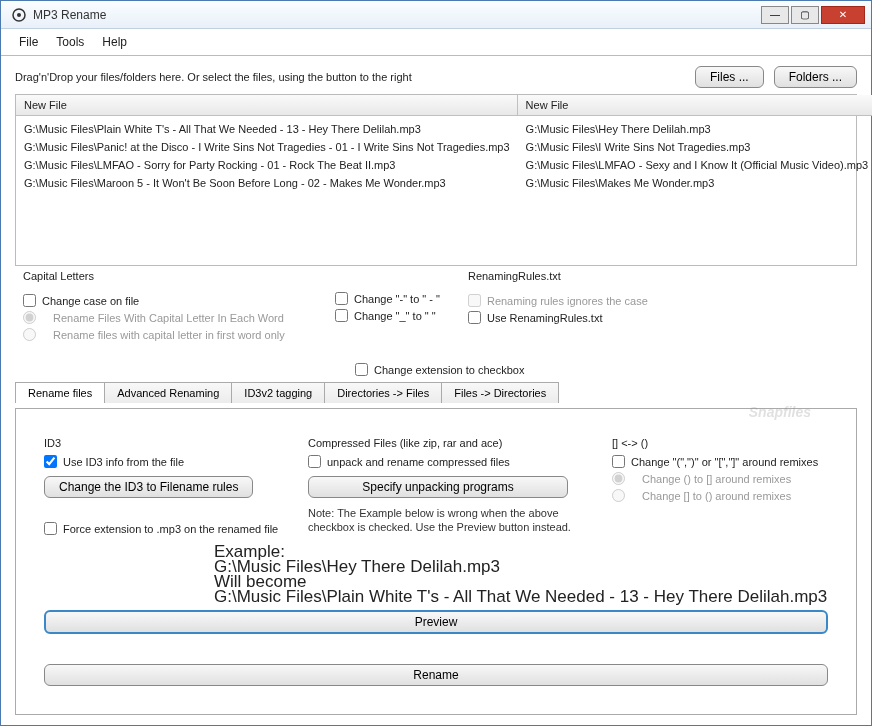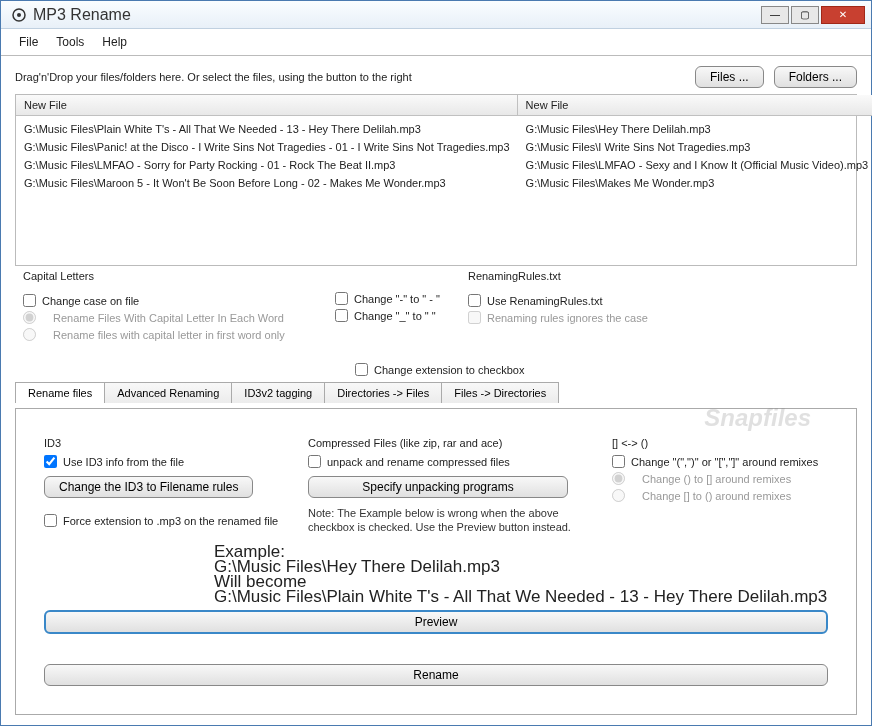--- a/index.html
+++ b/index.html
@@ -1,20 +1,20 @@
 <!DOCTYPE html>
 <html><head>
 <meta charset="utf-8">
 <style>
 * { box-sizing: border-box; margin: 0; padding: 0; }
 body { font-family: Tahoma, sans-serif; font-size: 11px; background: #d4e4f0; overflow: hidden; }
 .window { width: 872px; height: 726px; background: #fff; border: 1px solid #4a7ab0; display: flex; flex-direction: column; }
 .titlebar { background: linear-gradient(#fafdff, #e8f0f8); border-bottom: 1px solid #c0d0e0; height: 28px; display: flex; align-items: center; padding: 0 4px; }
 .titlebar-icon { width: 16px; height: 16px; margin: 0 6px; }
-.titlebar-title { font-size: 16px; color: #333; flex: 1; }
+.titlebar-title { font-size: 12px; color: #333; flex: 1; }
 .win-controls { display: flex; gap: 2px; margin-right: 2px; }
 .win-btn { width: 28px; height: 18px; border: 1px solid #888; background: #e8e8e8; display: flex; align-items: center; justify-content: center; font-size: 10px; cursor: pointer; }
 .win-btn.close { background: #c84030; color: #fff; border-color: #a02818; width: 44px; }
 .menubar { display: flex; gap: 18px; padding: 6px 18px; border-bottom: 1px solid #bbb; font-size: 12px; color: #222; }
 .menubar span { cursor: pointer; }
 .content { padding: 10px 14px; flex: 1; display: flex; flex-direction: column; gap: 6px; position: relative; }
 .toprow { display: flex; align-items: center; gap: 10px; }
 .toprow-text { flex: 1; color: #222; }
 .btn { border: 1px solid #888; background: linear-gradient(#f8f8f8, #e0e0e0); padding: 3px 14px; font-size: 12px; cursor: pointer; border-radius: 6px; }
 .panel { border: 1px solid #bbb; background: #fff; }
@@ -41,21 +41,21 @@
 .tab-panel { border: 1px solid #aaa; padding: 28px; flex: 1; display: flex; flex-direction: column; margin-top: -1px; background: #fff; }
 .tab-content-row { display: flex; gap: 24px; }
 .id3-col { width: 240px; }
 .compressed-col { width: 280px; }
 .remix-col { flex: 1; }
 .group-title { font-size: 11px; color: #222; margin-bottom: 6px; }
 .note { font-size: 11px; color: #333; margin-top: 8px; line-height: 14px; }
 .example-block { font-size: 17px; color: #222; line-height: 15px; margin-top: auto; margin-left: 170px; }
 .bottom-row { display: flex; gap: 30px; margin-top: 6px; flex-direction: column; }
 .btn.preview { border: 2px solid #3a88c8; padding: 3px 16px; }
-.watermark { position: absolute; right: 60px; top: 348px; opacity: 0.25; font-size: 24px; color: #888; font-weight: bold; font-style: italic; pointer-events: none; }
+.watermark { position: absolute; right: 60px; top: 348px; opacity: 0.25; font-size: 14px; color: #888; font-weight: bold; font-style: italic; pointer-events: none; }
 .btn.wide { width: 260px; text-align: center; }
 </style>
 </head>
 <body>
 
 <div class="window">
   <div class="titlebar">
     <svg class="titlebar-icon" viewBox="0 0 16 16">
         <circle cx="8" cy="8" r="6" fill="none" stroke="#333" stroke-width="1.5"></circle>
         <circle cx="8" cy="8" r="2" fill="#333"></circle>
@@ -127,27 +127,27 @@
           <span>Change "-" to " - "</span>
         </label>
         <label class="checkbox-row">
           <input type="checkbox" style="">
           <span>Change "_" to " "</span>
         </label>
       </div>
 
       <div class="fieldset renaming-col">
         <span class="fieldset-title">RenamingRules.txt</span>
-        <label class="checkbox-row">
-          <input type="checkbox" style="">
-          <span>Use RenamingRules.txt</span>
-        </label>
         <label class="checkbox-row disabled">
           <input type="checkbox" disabled="" style="">
           <span>Renaming rules ignores the case</span>
+        </label>
+        <label class="checkbox-row">
+          <input type="checkbox" style="">
+          <span>Use RenamingRules.txt</span>
         </label>
       </div>
     </div>
 
     <label class="checkbox-row ext-row">
       <input type="checkbox" style="">
       <span>Change extension to checkbox</span>
     </label>
 
     <div class="tabs">
@@ -160,21 +160,21 @@
 
     <div class="tab-panel">
       <div class="tab-content-row">
         <div class="id3-col">
           <div class="group-title">ID3</div>
           <label class="checkbox-row">
             <input type="checkbox" checked="" style="">
             <span>Use ID3 info from the file</span>
           </label>
           <button class="btn" style="margin-top:4px">Change the ID3 to Filename rules</button>
-          <label class="checkbox-row" style="margin-top:16px">
+          <label class="checkbox-row" style="margin-top:24px">
             <input type="checkbox" style="">
             <span>Force extension to .mp3 on the renamed file</span>
           </label>
         </div>
 
         <div class="compressed-col">
           <div class="group-title">Compressed Files (like zip, rar and ace)</div>
           <label class="checkbox-row">
             <input type="checkbox" style="">
             <span>unpack and rename compressed files</span>

